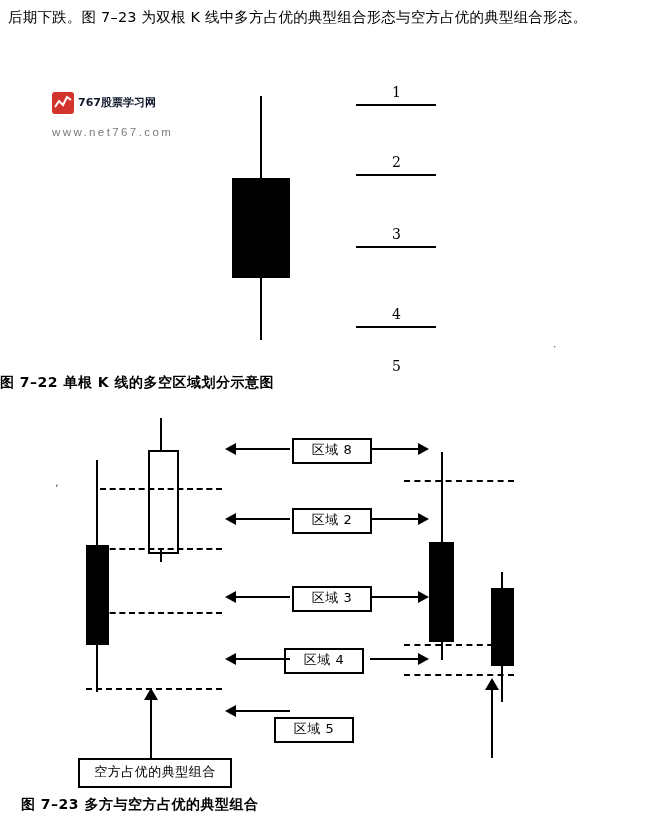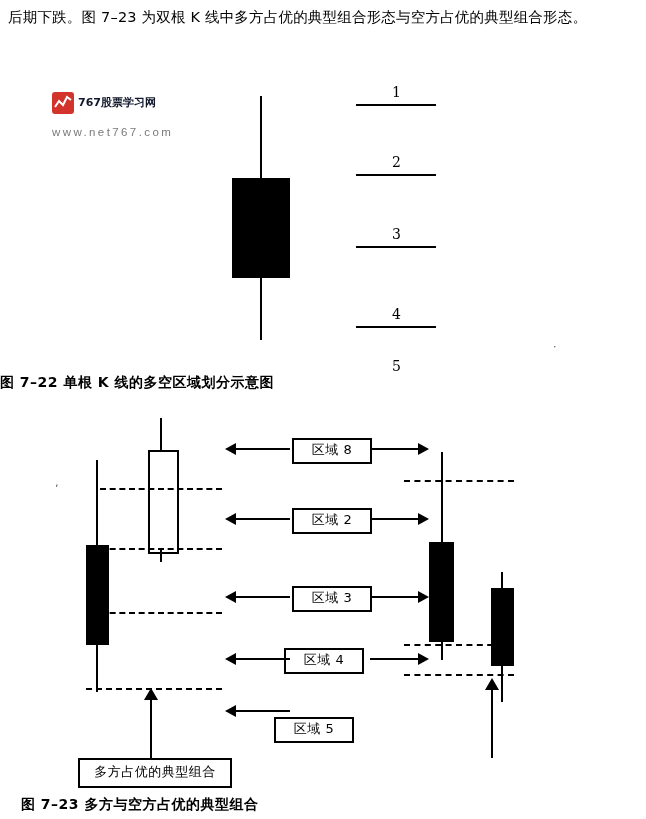--- a/index.html
+++ b/index.html
@@ -262,21 +262,21 @@
   <div class="zone-box" style="left:284px; top:248px; width:76px;">区域 4</div>
   <div class="arrow-line" style="left:236px; top:258px; width:54px;"></div>
   <div class="tri tri-left" style="left:225px; top:253px;"></div>
   <div class="arrow-line" style="left:370px; top:258px; width:48px;"></div>
   <div class="tri tri-right" style="left:418px; top:253px;"></div>
 
   <div class="zone-box" style="left:274px; top:300px; width:76px;margin-top:17px;">区域 5</div>
   <div class="arrow-line" style="left:236px; top:310px; width:54px;"></div>
   <div class="tri tri-left" style="left:225px; top:305px;"></div>
 
-  <div class="label-box" style="left:78px; top:358px; width:150px;">多方占优的典型组合</div>
+  <div class="label-box" style="left:78px; top:358px; width:150px;">空方占优的典型组合</div>
   <div class="vert-line" style="left:150px; top:298px; height:60px;"></div>
   <div class="tri tri-up" style="left:144px; top:288px;"></div>
 
   <div class="vert-line" style="left:491px; top:288px; height:70px;"></div>
   <div class="tri tri-up" style="left:485px; top:278px;"></div>
 </div>
 
 <div class="figcap" style="top:796px;padding-left:21px;">图 7–23  多方与空方占优的典型组合</div>
 
 </body></html>

